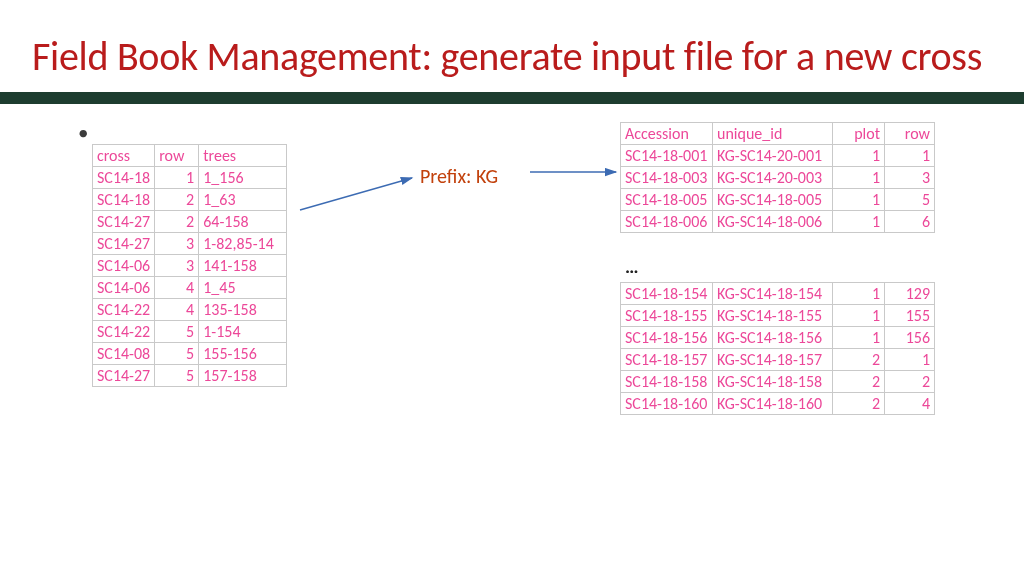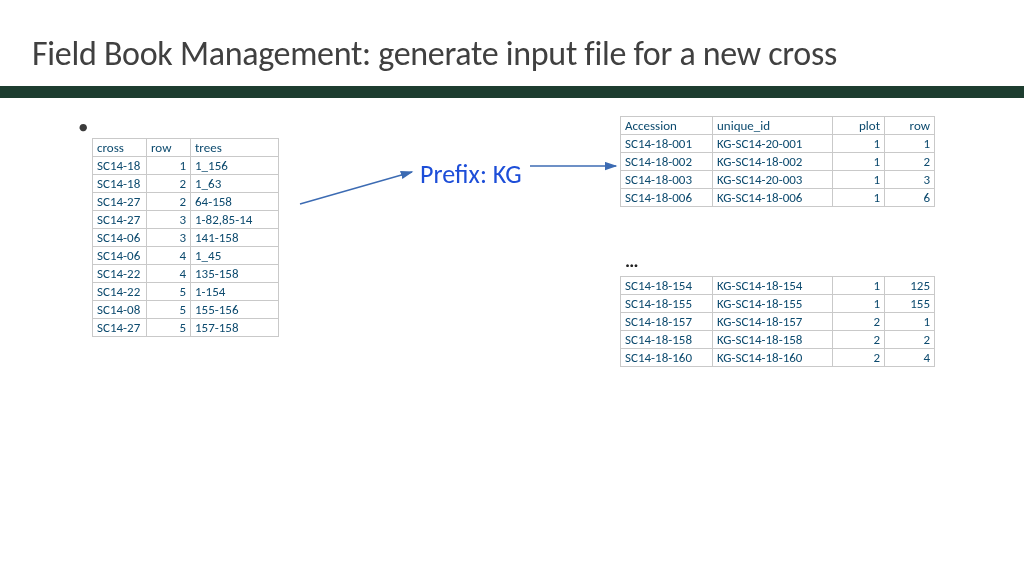--- a/index.html
+++ b/index.html
@@ -7,23 +7,23 @@
     margin: 0;
     width: 1024px;
     height: 576px;
     background: #fff;
     font-family: Calibri, Arial, sans-serif;
     color: #3b3b3b;
     position: relative;
     overflow: hidden;
   }
   .title {
-    font-size: 34px;
+    font-size: 40px;
     font-weight: 400;
-    color: #404040;
+    color: #b91c1c;
     padding: 36px 32px 14px 32px;
     line-height: 1.05;
     letter-spacing: -0.3px;
   }
   .rule {
     height: 12px;
     background: #1d3d2f;
     width: 100%;
   }
   .body-text {
@@ -37,22 +37,22 @@
     position: absolute;
     left: 78px;
     top: 18px;
   }
   .content-area {
     position: relative;
     padding: 10px 0 0 0;
   }
   table.data {
     border-collapse: collapse;
-    font-size: 13px;
-    color: #0c4a6e;
+    font-size: 16px;
+    color: #ec4899;
     background: #fff;
   }
   table.data th, table.data td {
     border: 1px solid #c9c9c9;
     padding: 1px 4px 1px 4px;
     text-align: left;
     font-weight: 400;
     white-space: nowrap;
   }
   table.data th { font-weight: 400; }
@@ -94,22 +94,22 @@
   .right-table2 col.c1 { width: 92px; }
   .right-table2 col.c2 { width: 120px; }
   .right-table2 col.c3 { width: 52px; }
   .right-table2 col.c4 { width: 50px; }
   .right-table2 td.num { text-align: right; }
 
   .prefix-label {
     position: absolute;
     left: 420px;
     top: 42px;
-    font-size: 26px;
-    color: #1d4ed8;
+    font-size: 20px;
+    color: #c2410c;
   }
   svg.arrows {
     position: absolute;
     left: 0; top: 0;
     width: 1024px;
     height: 340px;
     pointer-events: none;
   }
 </style>
 </head>
@@ -221,30 +221,30 @@
       </tr>
     </thead>
     <tbody id="right-tbody-top">
         <tr>
           <td>SC14-18-001</td>
           <td>KG-SC14-20-001</td>
           <td class="num">1</td>
           <td class="num">1</td>
         </tr>
         <tr>
-          <td>SC14-18-002</td>
-          <td>KG-SC14-18-002</td>
-          <td class="num">1</td>
-          <td class="num">2</td>
-        </tr>
-        <tr>
           <td>SC14-18-003</td>
           <td>KG-SC14-20-003</td>
           <td class="num">1</td>
           <td class="num">3</td>
+        </tr>
+        <tr>
+          <td>SC14-18-005</td>
+          <td>KG-SC14-18-005</td>
+          <td class="num">1</td>
+          <td class="num">5</td>
         </tr>
         <tr>
           <td>SC14-18-006</td>
           <td>KG-SC14-18-006</td>
           <td class="num">1</td>
           <td class="num">6</td>
         </tr>
       </tbody>
   </table>
 
@@ -255,29 +255,35 @@
         <col class="c1">
         <col class="c2">
         <col class="c3">
         <col class="c4">
       </colgroup>
     <tbody id="right-tbody-bottom">
         <tr>
           <td>SC14-18-154</td>
           <td>KG-SC14-18-154</td>
           <td class="num">1</td>
-          <td class="num">125</td>
+          <td class="num">129</td>
         </tr>
         <tr>
           <td>SC14-18-155</td>
           <td>KG-SC14-18-155</td>
           <td class="num">1</td>
           <td class="num">155</td>
         </tr>
         <tr>
+          <td>SC14-18-156</td>
+          <td>KG-SC14-18-156</td>
+          <td class="num">1</td>
+          <td class="num">156</td>
+        </tr>
+        <tr>
           <td>SC14-18-157</td>
           <td>KG-SC14-18-157</td>
           <td class="num">2</td>
           <td class="num">1</td>
         </tr>
         <tr>
           <td>SC14-18-158</td>
           <td>KG-SC14-18-158</td>
           <td class="num">2</td>
           <td class="num">2</td>

